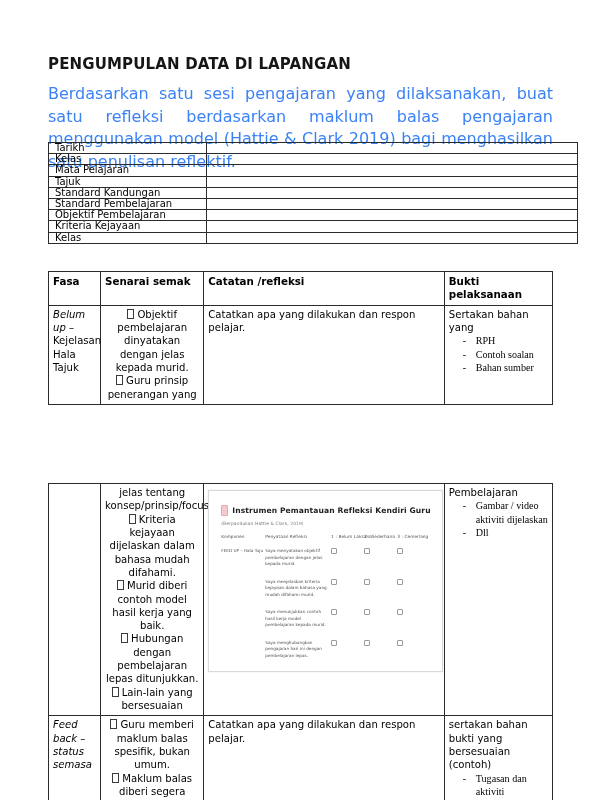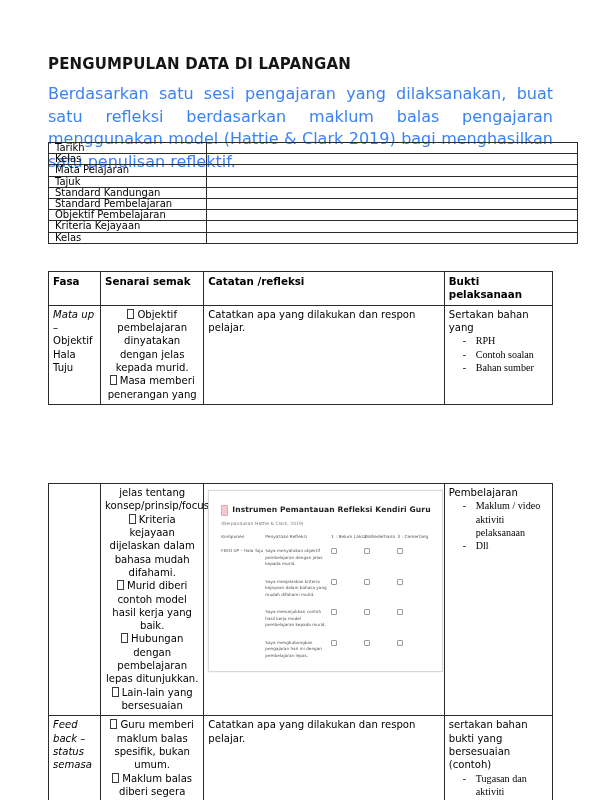--- a/index.html
+++ b/index.html
@@ -140,21 +140,21 @@
     position: relative;
   }
   .embed-inner { padding: 14px 12px 0 12px; }
   .embed-title {
     font-size: 7.6px;
     font-weight: 600;
     color: #1f1f1f;
     letter-spacing: 0.1px;
     white-space: nowrap;
     display: flex;
-    align-items: center;
+    align-items: flex-end;
     gap: 4px;
   }
   .embed-icon {
     display: inline-block;
     width: 5px;
     height: 9px;
     background: #f6c9cf;
     border: 1px solid #e8a6af;
     border-radius: 1px;
     flex: 0 0 auto;
@@ -264,26 +264,26 @@
       <tr>
         <th>Fasa</th>
         <th>Senarai semak</th>
         <th>Catatan /refleksi</th>
         <th>Bukti pelaksanaan</th>
       </tr>
     </thead>
     <tbody>
       <tr>
         <td class="cell-fasa">
-          <span>Mata up</span>
-          <span class="plain">– Objektif Hala Tuju</span>
+          <span>Belum up</span>
+          <span class="plain">– Kejelasan Hala Tajuk</span>
         </td>
         <td>
           <span class="chk-line"><span class="tofu"></span><span>Objektif pembelajaran dinyatakan dengan jelas kepada murid.</span></span>
-          <span class="chk-line"><span class="tofu"></span><span>Masa memberi penerangan yang</span></span>
+          <span class="chk-line"><span class="tofu"></span><span>Guru prinsip penerangan yang</span></span>
         </td>
         <td>Catatkan apa yang dilakukan dan respon pelajar.</td>
         <td>
           <span>Sertakan bahan yang</span>
           <ul class="dashlist">
             <li>RPH</li>
             <li>Contoh soalan</li>
             <li>Bahan sumber</li>
           </ul>
         </td>
@@ -363,21 +363,21 @@
                     <td><span class="embed-chk"></span></td>
                   </tr>
                 </tbody>
               </table>
             </div>
           </div>
         </td>
         <td>
           <span>Pembelajaran</span>
           <ul class="dashlist">
-            <li>Maklum / video aktiviti pelaksanaan</li>
+            <li>Gambar / video aktiviti dijelaskan</li>
             <li>Dll</li>
           </ul>
         </td>
       </tr>
       <tr>
         <td class="cell-fasa">
           <span>Feed back</span>
           <span class="plain">–</span>
           <span>status semasa</span>
         </td>

